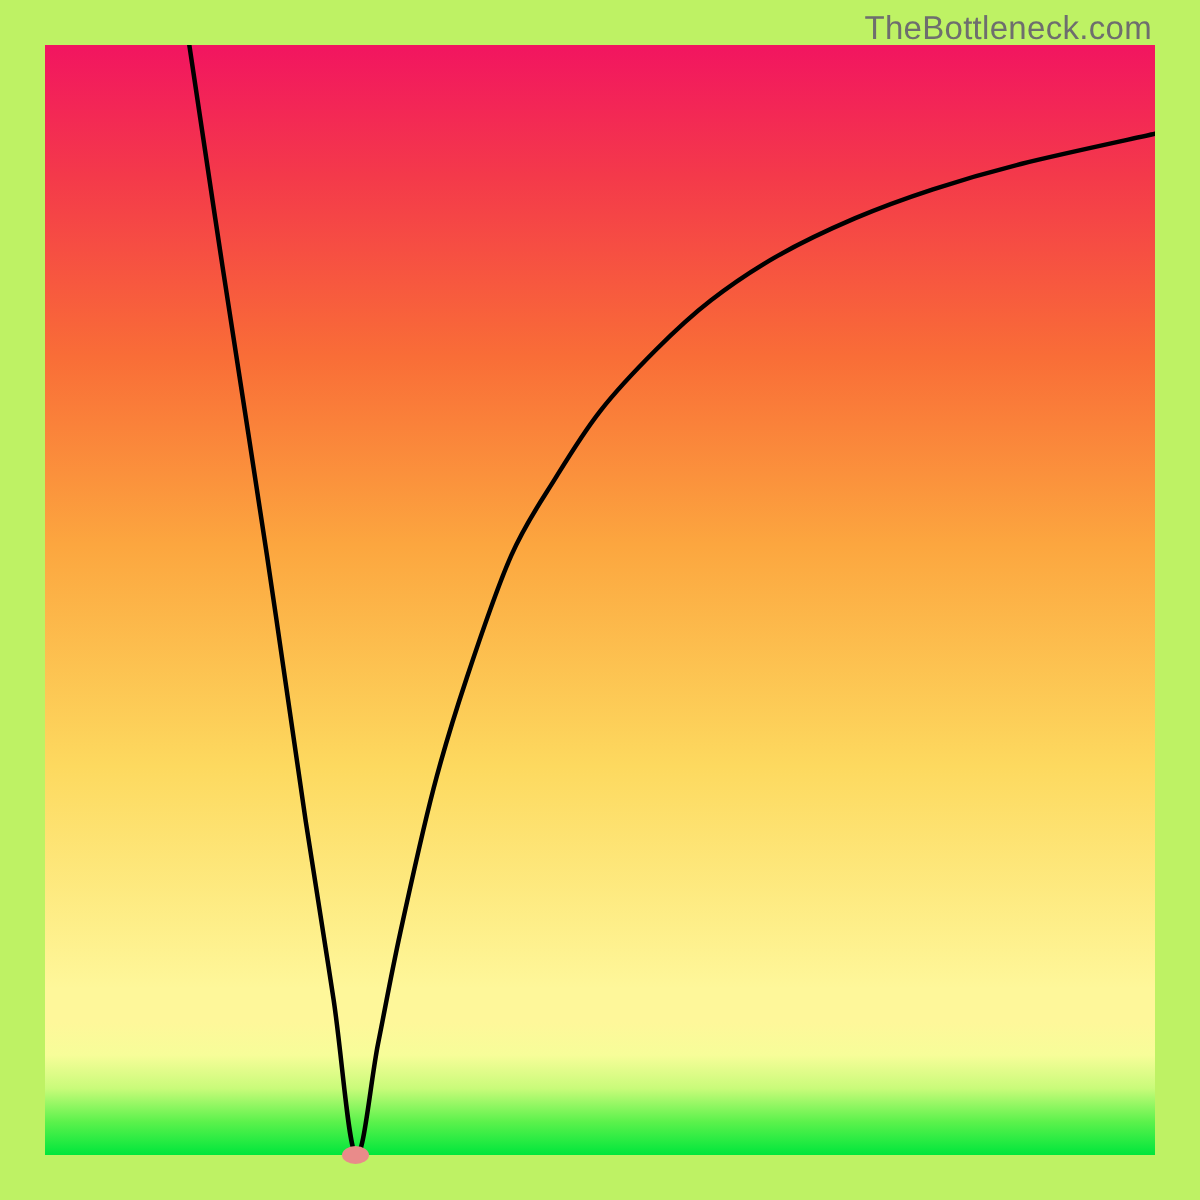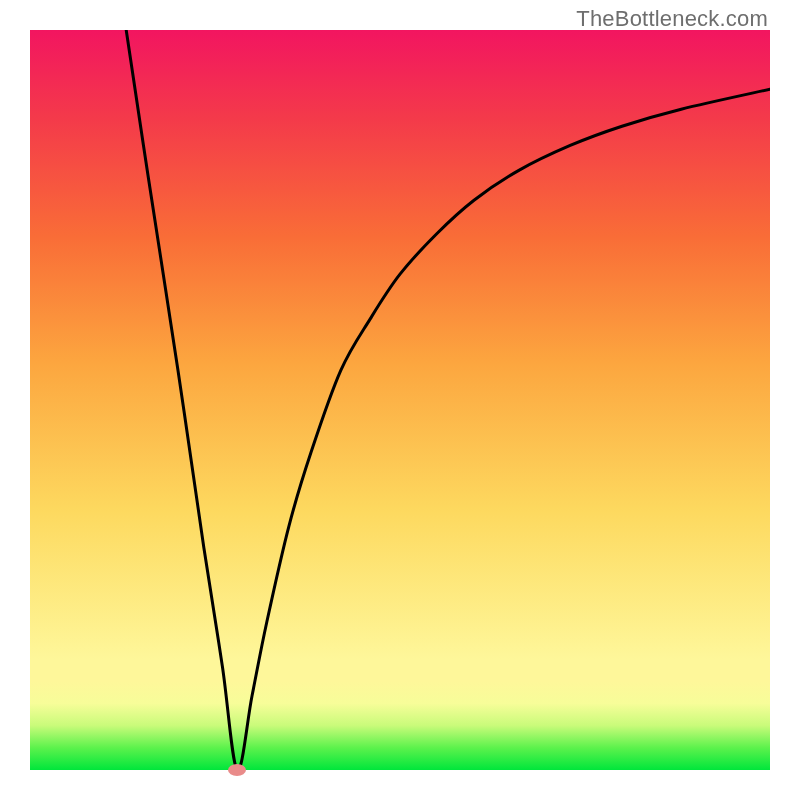--- a/index.html
+++ b/index.html
@@ -8,21 +8,21 @@
     width: 800px;
     height: 800px;
     background: #000;
     overflow: hidden;
     font-family: Arial, Helvetica, sans-serif;
   }
   .frame {
     position: relative;
     width: 800px;
     height: 800px;
-    background: #ffffff;
+    background: #bef264;
   }
   .plot-area {
     position: absolute;
     left: 30px;
     top: 30px;
     width: 740px;
     height: 740px;
     background: linear-gradient(
       to top,
       #00e63b 0%,

